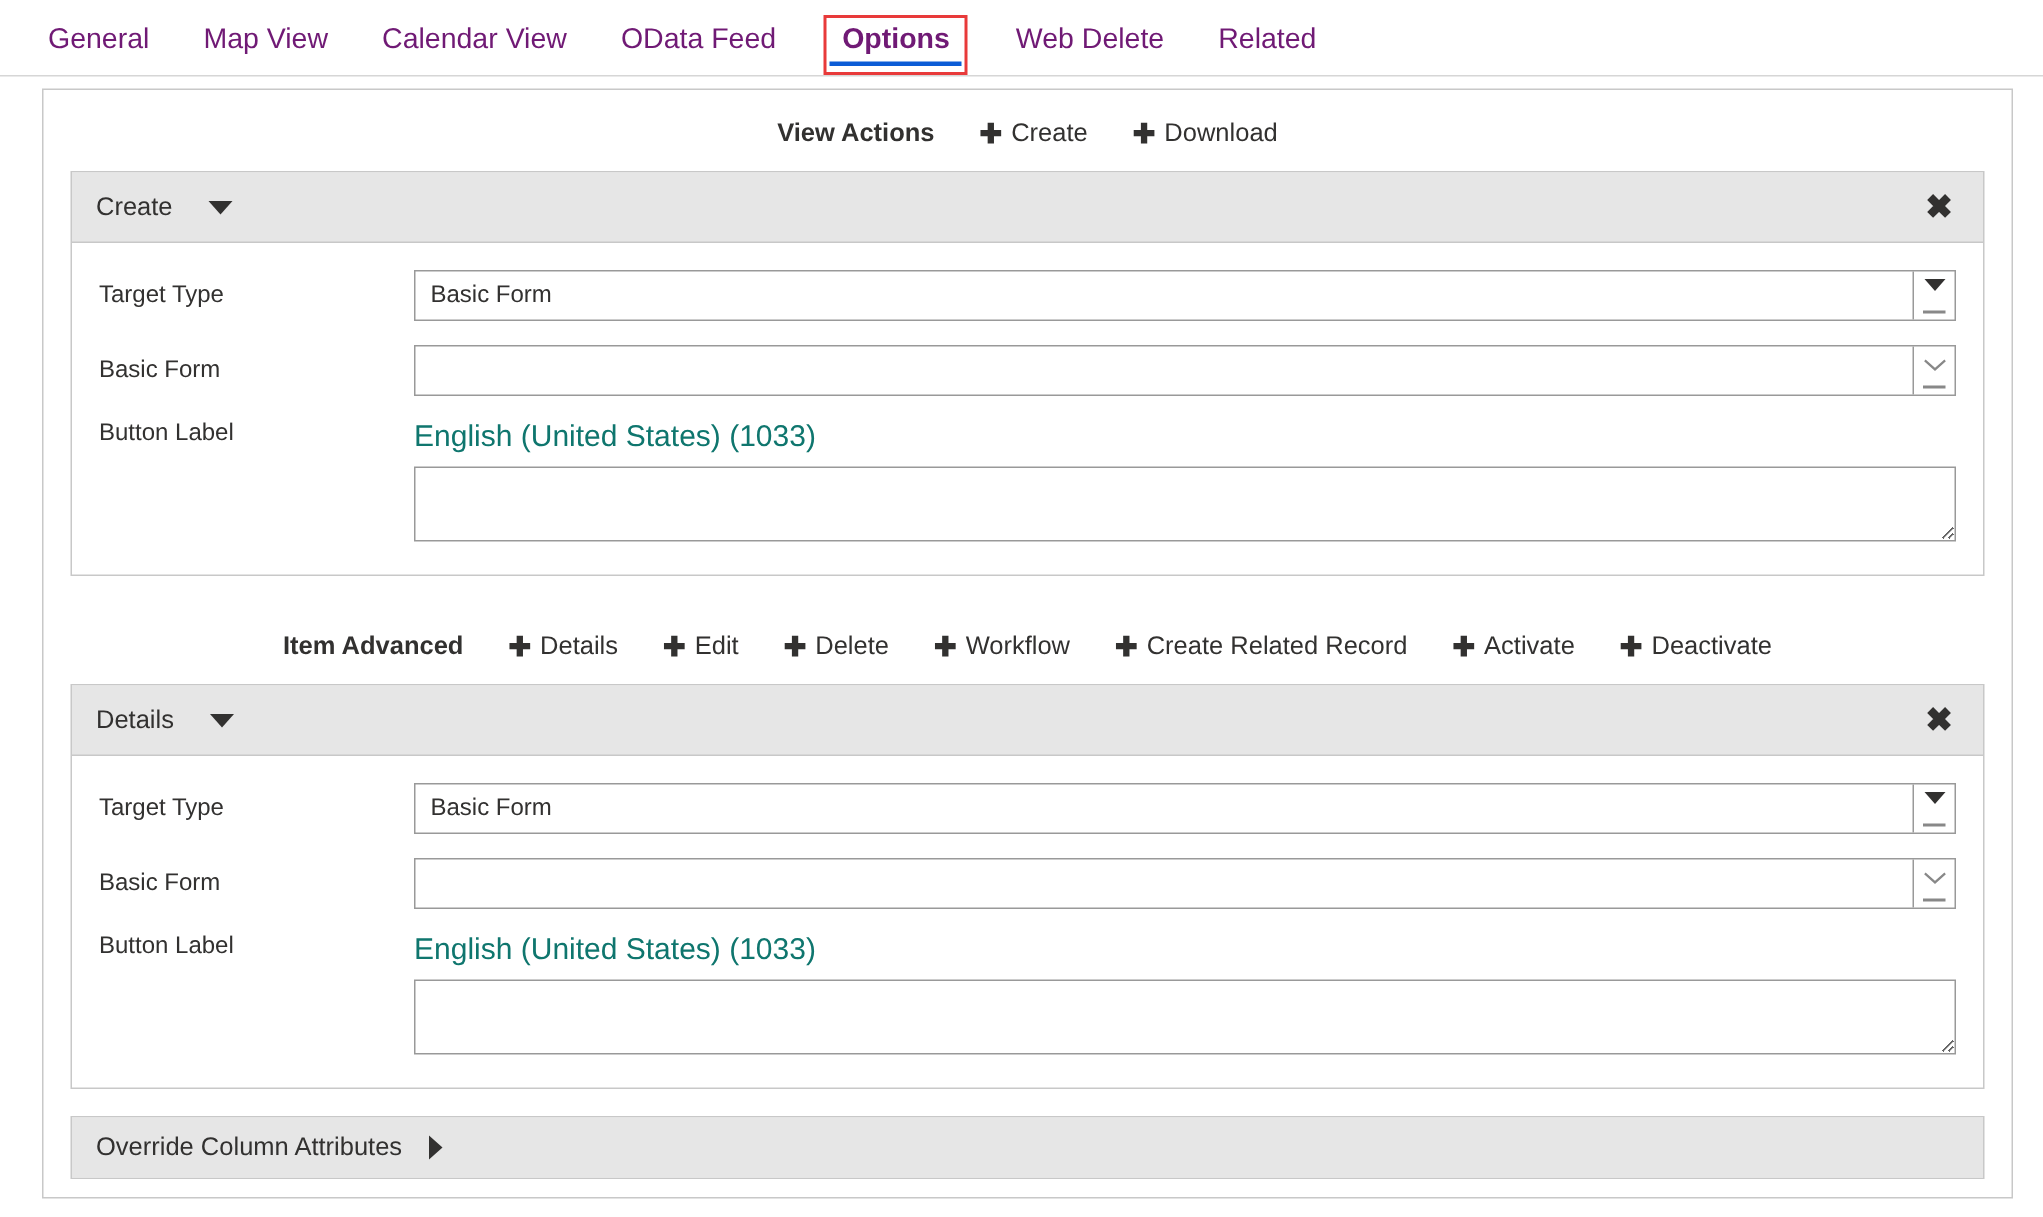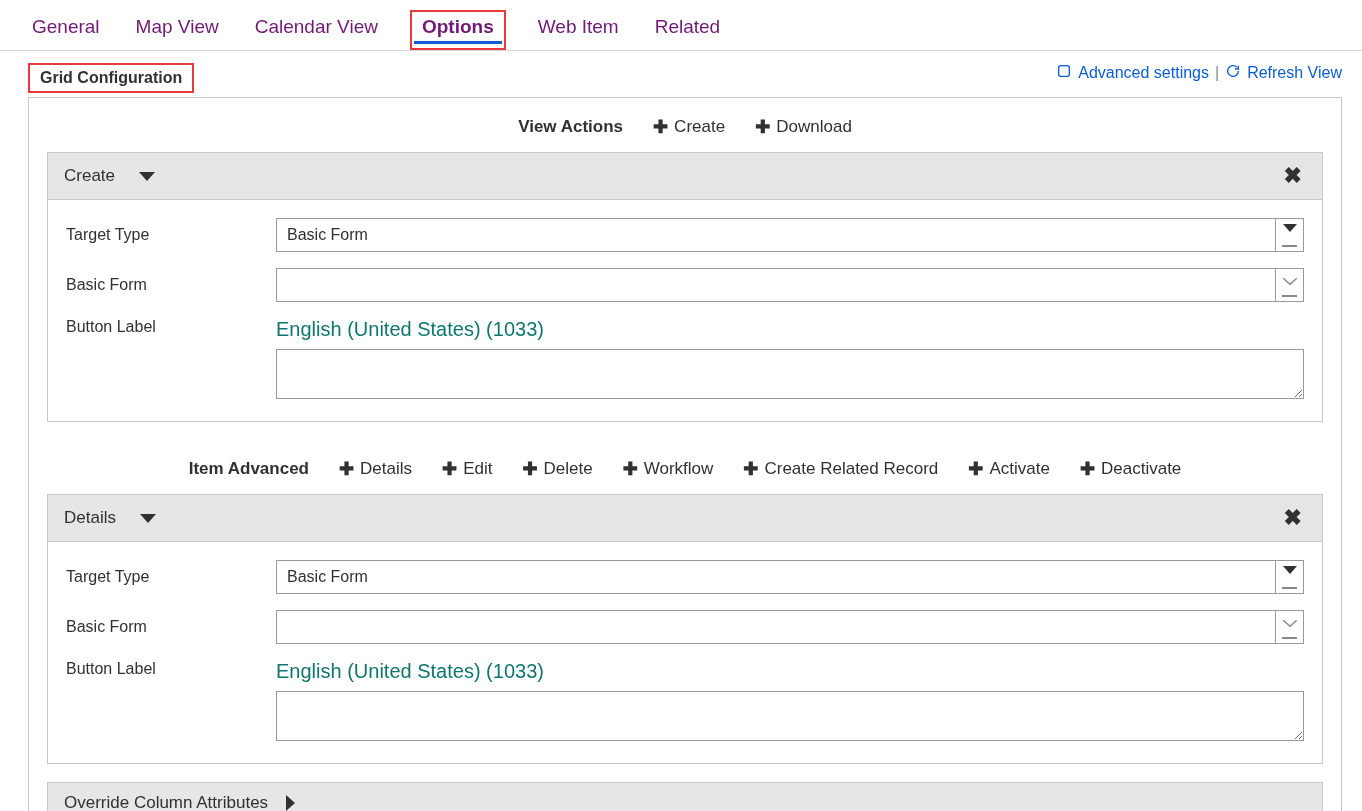--- a/index.html
+++ b/index.html
@@ -217,49 +217,28 @@
     }
     .collapsed-title { font-size: 17px; }
   </style>
 </head>
 <body>
 
 <div class="tab-bar">
   <div class="tab">General</div>
   <div class="tab">Map View</div>
   <div class="tab">Calendar View</div>
+  <div class="tab">OData Feed</div>
   <div class="tab active highlight-red">Options</div>
-  <div class="tab">Web Item</div>
+  <div class="tab">Web Delete</div>
   <div class="tab">Related</div>
 </div>
 
 <div class="content-wrap">
 
-  <div class="section-header-row">
-    <span class="section-title">Grid Configuration</span>
-    <div class="right-links">
-      <span class="link">
-        <span class="icon">
-          <svg viewBox="0 0 24 24">
-              <rect x="4" y="4" width="16" height="16" rx="3"></rect>
-            </svg>
-        </span>
-        <span>Advanced settings</span>
-      </span>
-      <span class="vdiv">|</span>
-      <span class="link">
-        <span class="icon">
-          <svg viewBox="0 0 24 24">
-              <path d="M20 12a8 8 0 1 1-2.34-5.66M20 4v5h-5"></path>
-            </svg>
-        </span>
-        <span>Refresh View</span>
-      </span>
-    </div>
-  </div>
 
   <div class="outer-panel">
 
     <div class="action-header-row">
       <span class="action-header-title">View Actions</span>
       <span class="action-add">
         <span class="plus">✚</span>
         <span>Create</span>
       </span>
       <span class="action-add">

